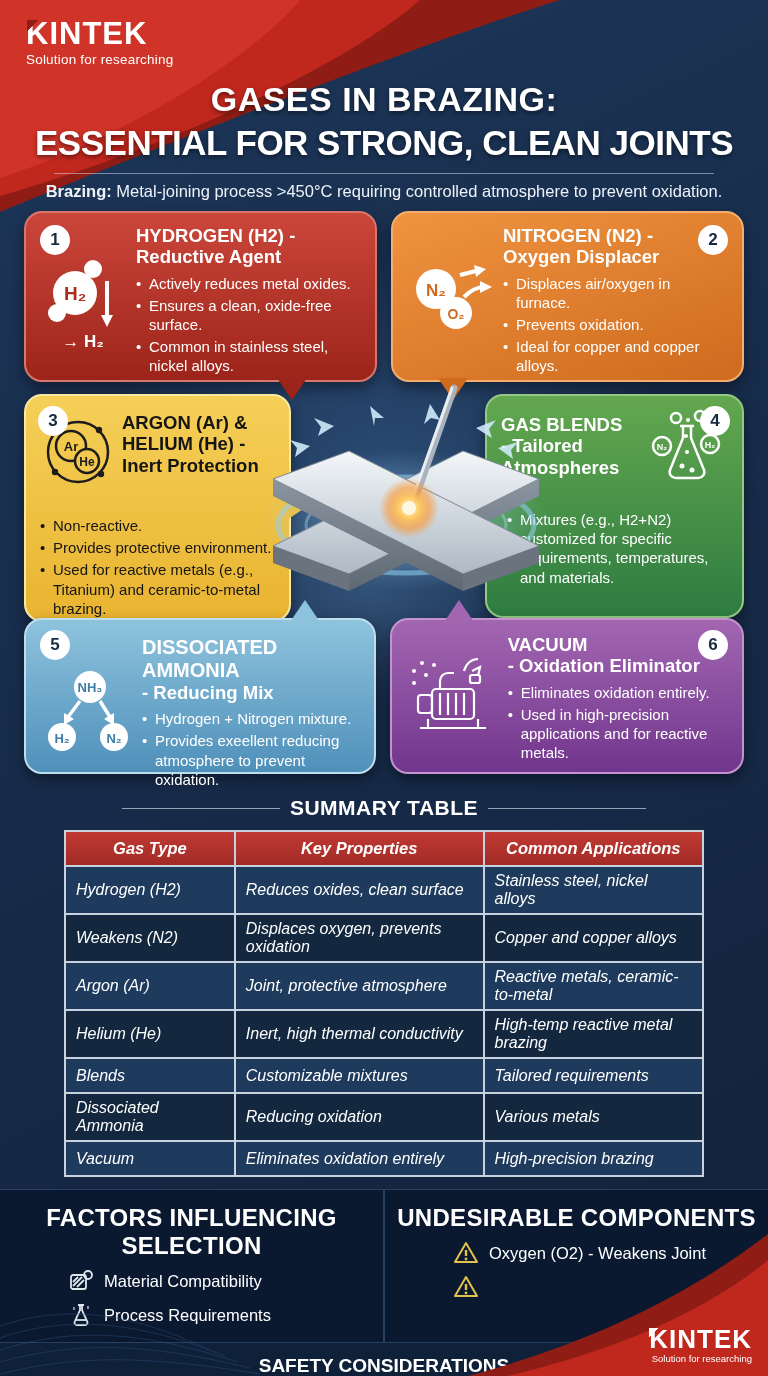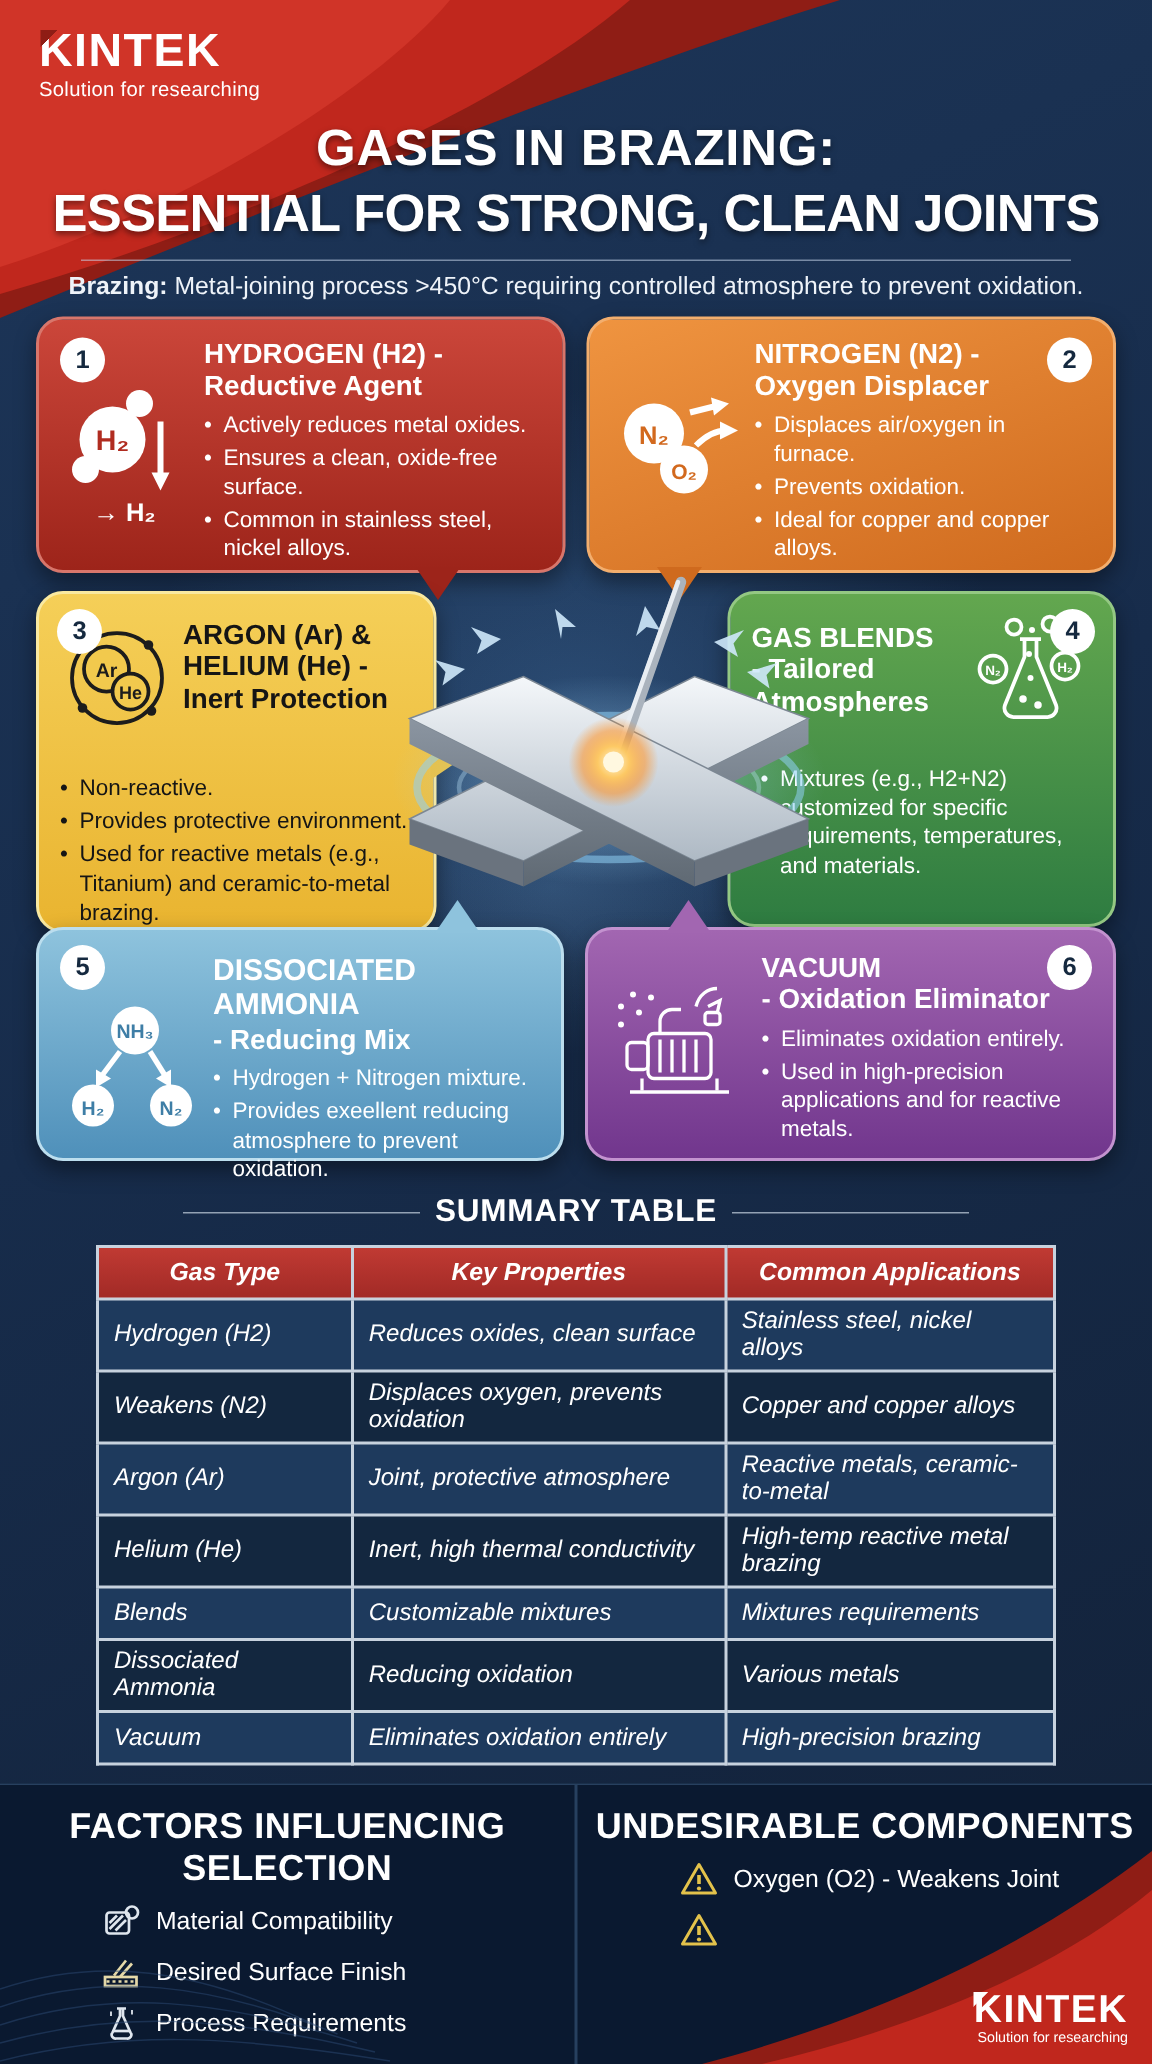--- a/index.html
+++ b/index.html
@@ -386,21 +386,21 @@
           <td>Reactive metals, ceramic-to-metal</td>
         </tr>
       <tr>
           <td>Helium (He)</td>
           <td>Inert, high thermal conductivity</td>
           <td>High-temp reactive metal brazing</td>
         </tr>
       <tr>
           <td>Blends</td>
           <td>Customizable mixtures</td>
-          <td>Mixtures requirements</td>
+          <td>Tailored requirements</td>
         </tr>
       <tr>
           <td>Dissociated Ammonia</td>
           <td>Reducing oxidation</td>
           <td>Various metals</td>
         </tr>
       <tr>
           <td>Vacuum</td>
           <td>Eliminates oxidation entirely</td>
           <td>High-precision brazing</td>
@@ -414,29 +414,20 @@
       <ul>
         <li>
           <svg width="26" height="26" viewBox="0 0 26 26" stroke="#dfe6ee" fill="none" stroke-width="1.8">
             <rect x="3" y="7" width="15" height="14" rx="2"></rect>
             <line x1="5" y1="18" x2="14" y2="9"></line>
               <line x1="5" y1="14" x2="10" y2="9"></line>
               <line x1="9" y1="19" x2="16" y2="12"></line>
             <circle cx="20" cy="7" r="4"></circle>
           </svg>
           <span>Material Compatibility</span>
-        </li>
-        <li>
-          <svg width="26" height="26" viewBox="0 0 26 26" stroke="#e5d9a8" fill="none" stroke-width="1.8">
-            <rect x="2" y="16" width="21" height="6"></rect>
-            <line x1="3" y1="19" x2="22" y2="19" stroke-dasharray="2,2"></line>
-            <line x1="8" y1="15" x2="16" y2="5"></line>
-              <line x1="12" y1="16" x2="20" y2="7"></line>
-          </svg>
-          <span>Desired Surface Finish</span>
         </li>
         <li>
           <svg width="26" height="26" viewBox="0 0 26 26" stroke="#dfe6ee" fill="none" stroke-width="1.8">
             <path d="M10,3 h6 M12,3 v5 L7,19 a2.5,2.5 0 0 0 2.5,4 h7 a2.5,2.5 0 0 0 2.5,-4 L14,8 V3"></path>
             <line x1="8" y1="18" x2="18" y2="18"></line>
             <line x1="6" y1="5" x2="6" y2="8" stroke-width="1.2"></line>
               <line x1="20" y1="4" x2="20" y2="7" stroke-width="1.2"></line>
           </svg>
           <span>Process Requirements</span>
         </li>

